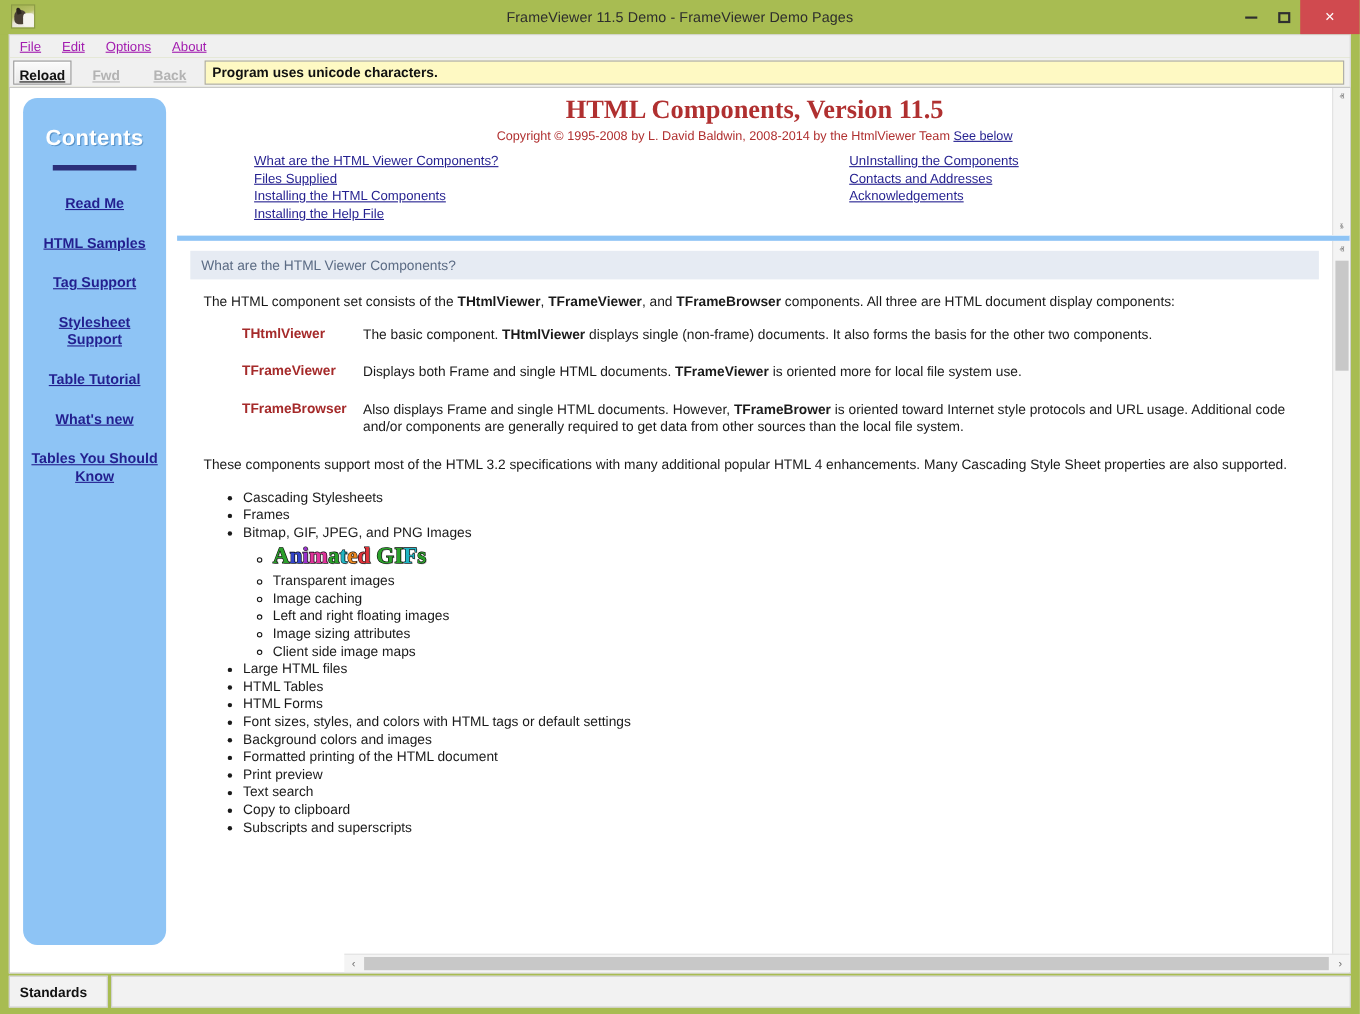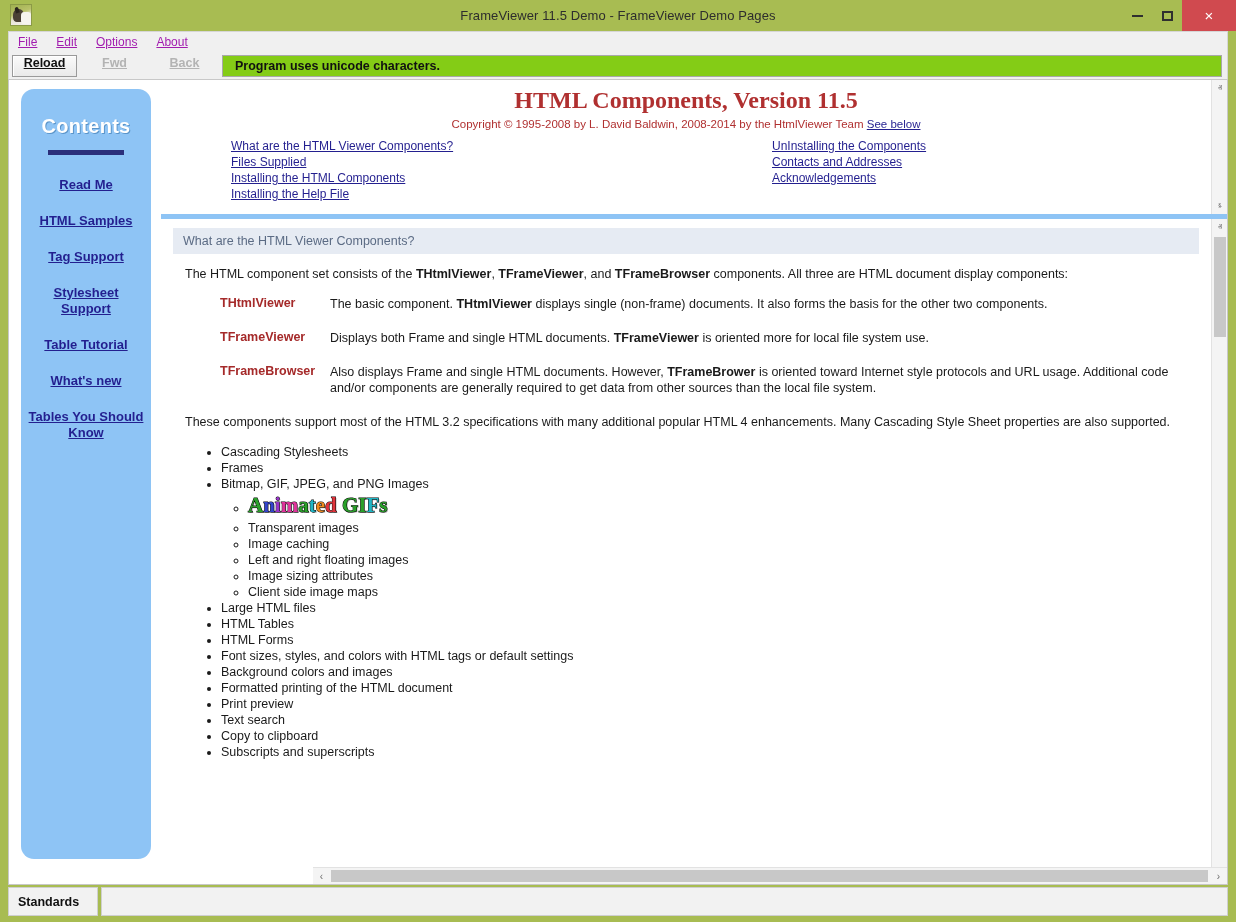--- a/index.html
+++ b/index.html
@@ -87,43 +87,43 @@
   #toolbar {
     flex: 0 0 27px; height: 27px;
     margin: 0 8px;
     background: #f0f0f0;
     border-left: 1px solid #d6d6d6;
     border-right: 1px solid #d6d6d6;
     display: flex; align-items: center;
     padding: 0 3px;
   }
   .tbtn {
-    height: 22px; width: 65px;
+    height: 22px; width: 53px;
     margin-right: 5px;
-    display: flex; align-items: flex-start; justify-content: center;
+    display: flex; align-items: flex-end; justify-content: center;
     font-size: 12.5px; font-weight: bold;
     background: #f0f0f0;
   }
   .tbtn.enabled {
     color: #111;
     border: 1px solid #9a9a9a;
     background: linear-gradient(#fbfbfb,#e9e9e9);
     box-shadow: inset 1px 1px 0 #ffffff;
   }
   .tbtn.disabled {
     color: #b3b3b3;
     border: 1px solid transparent;
   }
   .tbtn u { text-decoration: underline; }
   #addressbar {
     flex: 1 1 auto; height: 22px;
-    background: #84cc16;
+    background: #fef9c3;
     border: 1px solid #a8a8a8;
     display: flex; align-items: center;
-    padding-left: 12px;
+    padding-left: 6px;
     font-size: 12.5px; font-weight: bold; color: #111;
     margin-right: 2px;
   }
 
   
   #client {
     flex: 1 1 auto;
     margin: 0 8px;
     background: #ffffff;
     border: 1px solid #c8c8c8;

